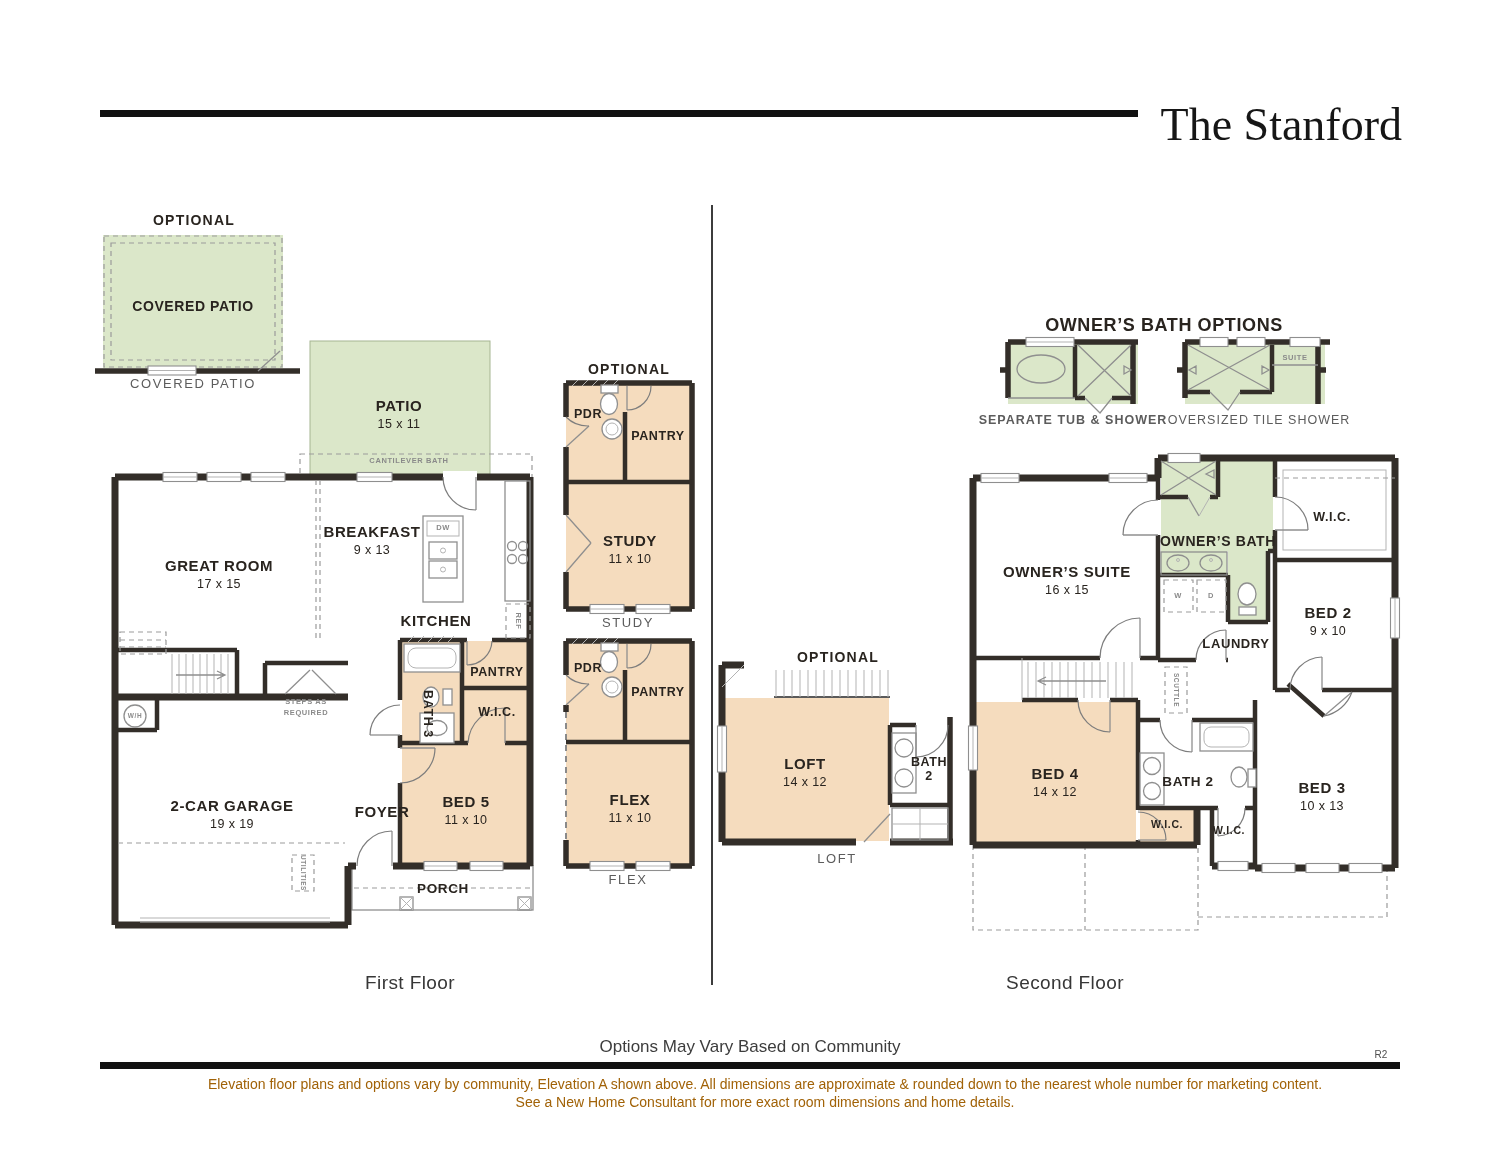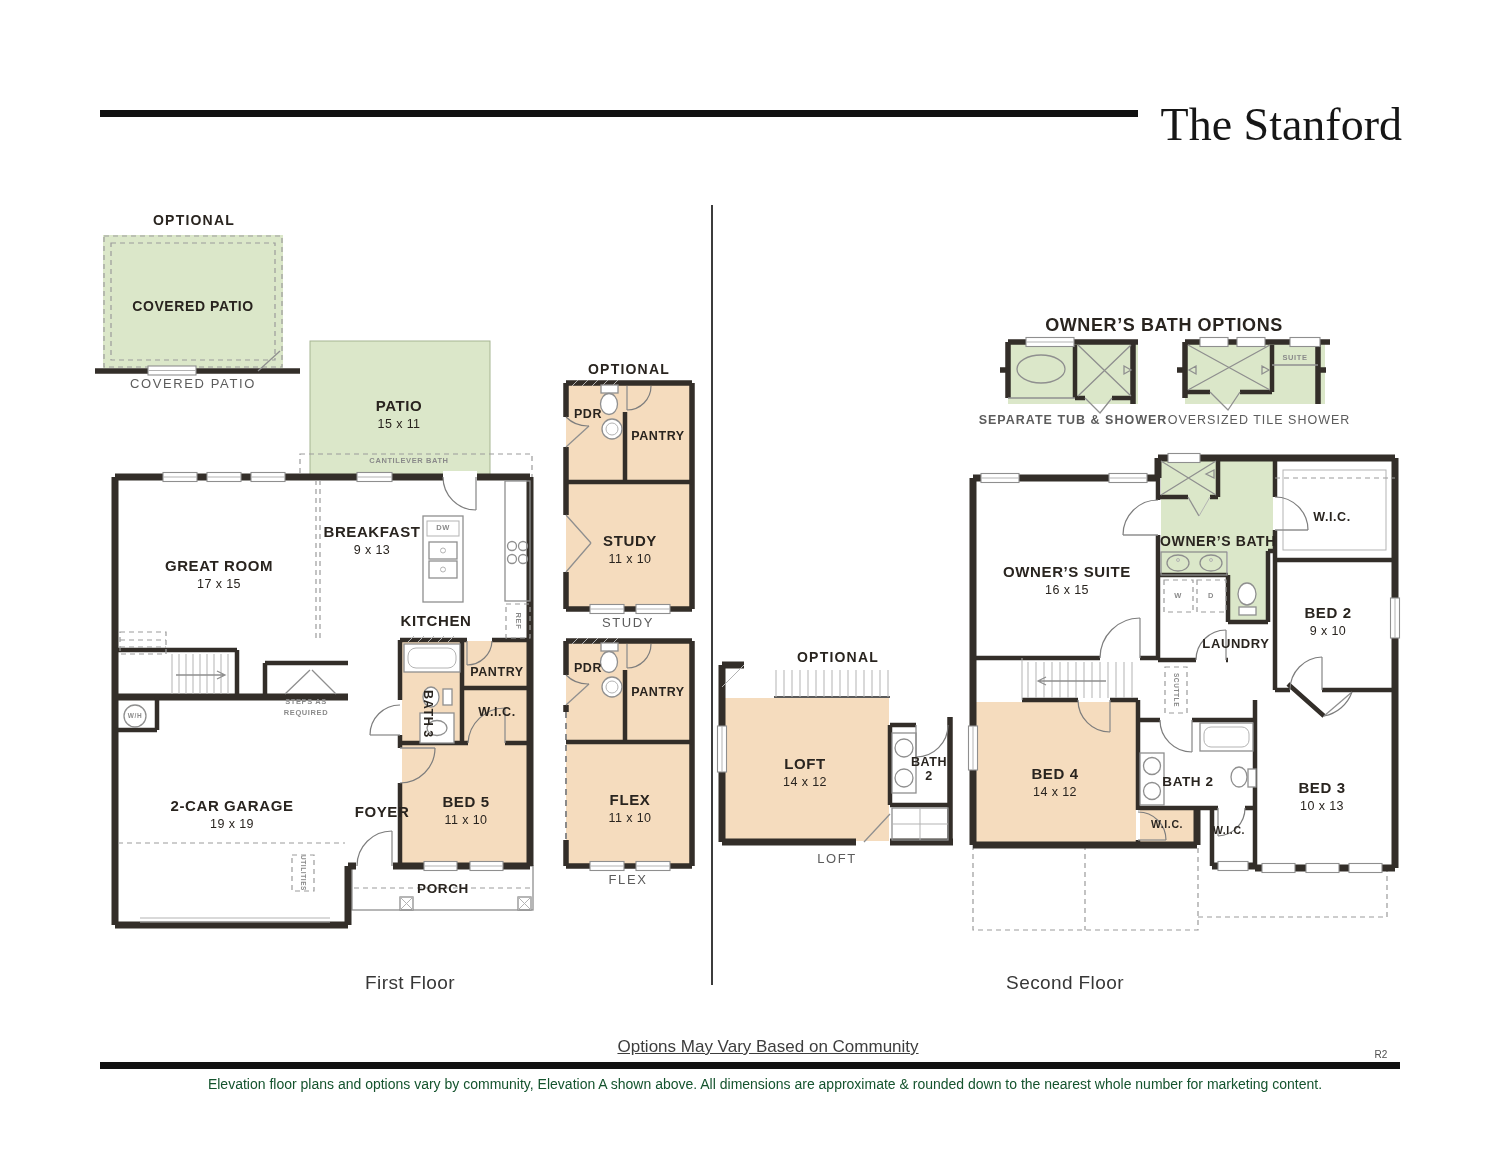--- a/index.html
+++ b/index.html
@@ -38,21 +38,21 @@
          font-weight:600; letter-spacing:0.6px; white-space:pre-line; text-align:center; line-height:1.4; }
   .tiny.vert { transform:translate(-50%,-50%) rotate(90deg); }
   .title { position:absolute; right:98px; top:98px; font-family:"Liberation Serif", serif;
            font-size:46px; font-weight:500; color:#161616; white-space:nowrap; }
   .rule  { position:absolute; background:#111111; }
   .divider { position:absolute; left:711px; top:205px; width:1.5px; height:780px; background:#3c3c3c; }
   .floor-label { position:absolute; transform:translate(-50%,-50%); font-size:19px; color:#373737;
                  letter-spacing:0.4px; white-space:nowrap; }
   .footer-note { position:absolute; transform:translate(-50%,-50%); font-size:17px; color:#3d3d3d; white-space:nowrap; }
   .rev  { position:absolute; transform:translate(-50%,-50%); font-size:10px; color:#4e4e4e; }
-  .disclaimer { position:absolute; transform:translate(-50%,-50%); font-size:14px; color:#14532d; white-space:nowrap; }
+  .disclaimer { position:absolute; transform:translate(-50%,-50%); font-size:14px; color:#a16207; white-space:nowrap; }
 </style>
 </head>
 <body>
 
 <div class="page">
 
   <svg class="plan-svg" viewBox="0 0 1500 1159">
 
     <g>
       <rect x="103" y="235" width="180" height="133" class="green"></rect>
@@ -439,18 +439,19 @@
   <div class="lbl" style="left:805px; top:772px;">
     <div>LOFT</div>
     <div class="dims">14 x 12</div>
   </div>
   <div class="lbl sm" style="left:929px; top:769px; white-space:pre-line; line-height:1.15;">BATH
 2</div>
   <div class="cap" style="left:837px; top:858px;">LOFT</div>
 
   <div class="floor-label" style="left:410px; top:983px;">First Floor</div>
   <div class="floor-label" style="left:1065px; top:983px;">Second Floor</div>
-  <div class="footer-note" style="left:768px; top:1047px;text-decoration:underline;">Options May Vary Based on Community</div>
+  <div class="footer-note" style="left:750px; top:1047px;">Options May Vary Based on Community</div>
   <div class="rev" style="left:1381px; top:1054px;">R2</div>
   <div class="rule" style="left:100px; top:1062px; width:1300px; height:7px;"></div>
   <div class="disclaimer" style="left:765px; top:1084px;">Elevation floor plans and options vary by community, Elevation A shown above. All dimensions are approximate &amp; rounded down to the nearest whole number for marketing content.</div>
+  <div class="disclaimer" style="left:765px; top:1102px;">See a New Home Consultant for more exact room dimensions and home details.</div>
 
 </div>
 
 </body></html>

